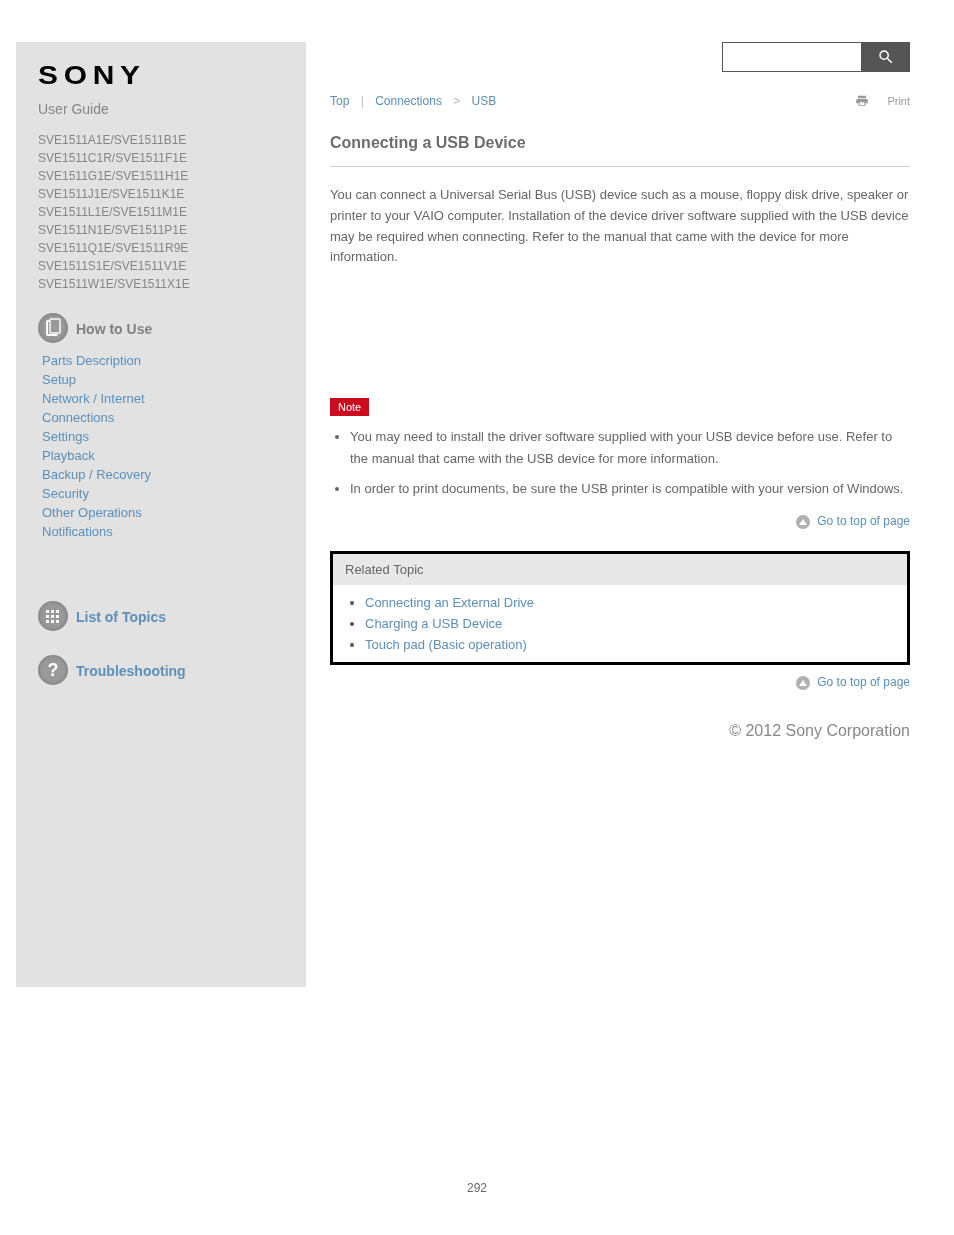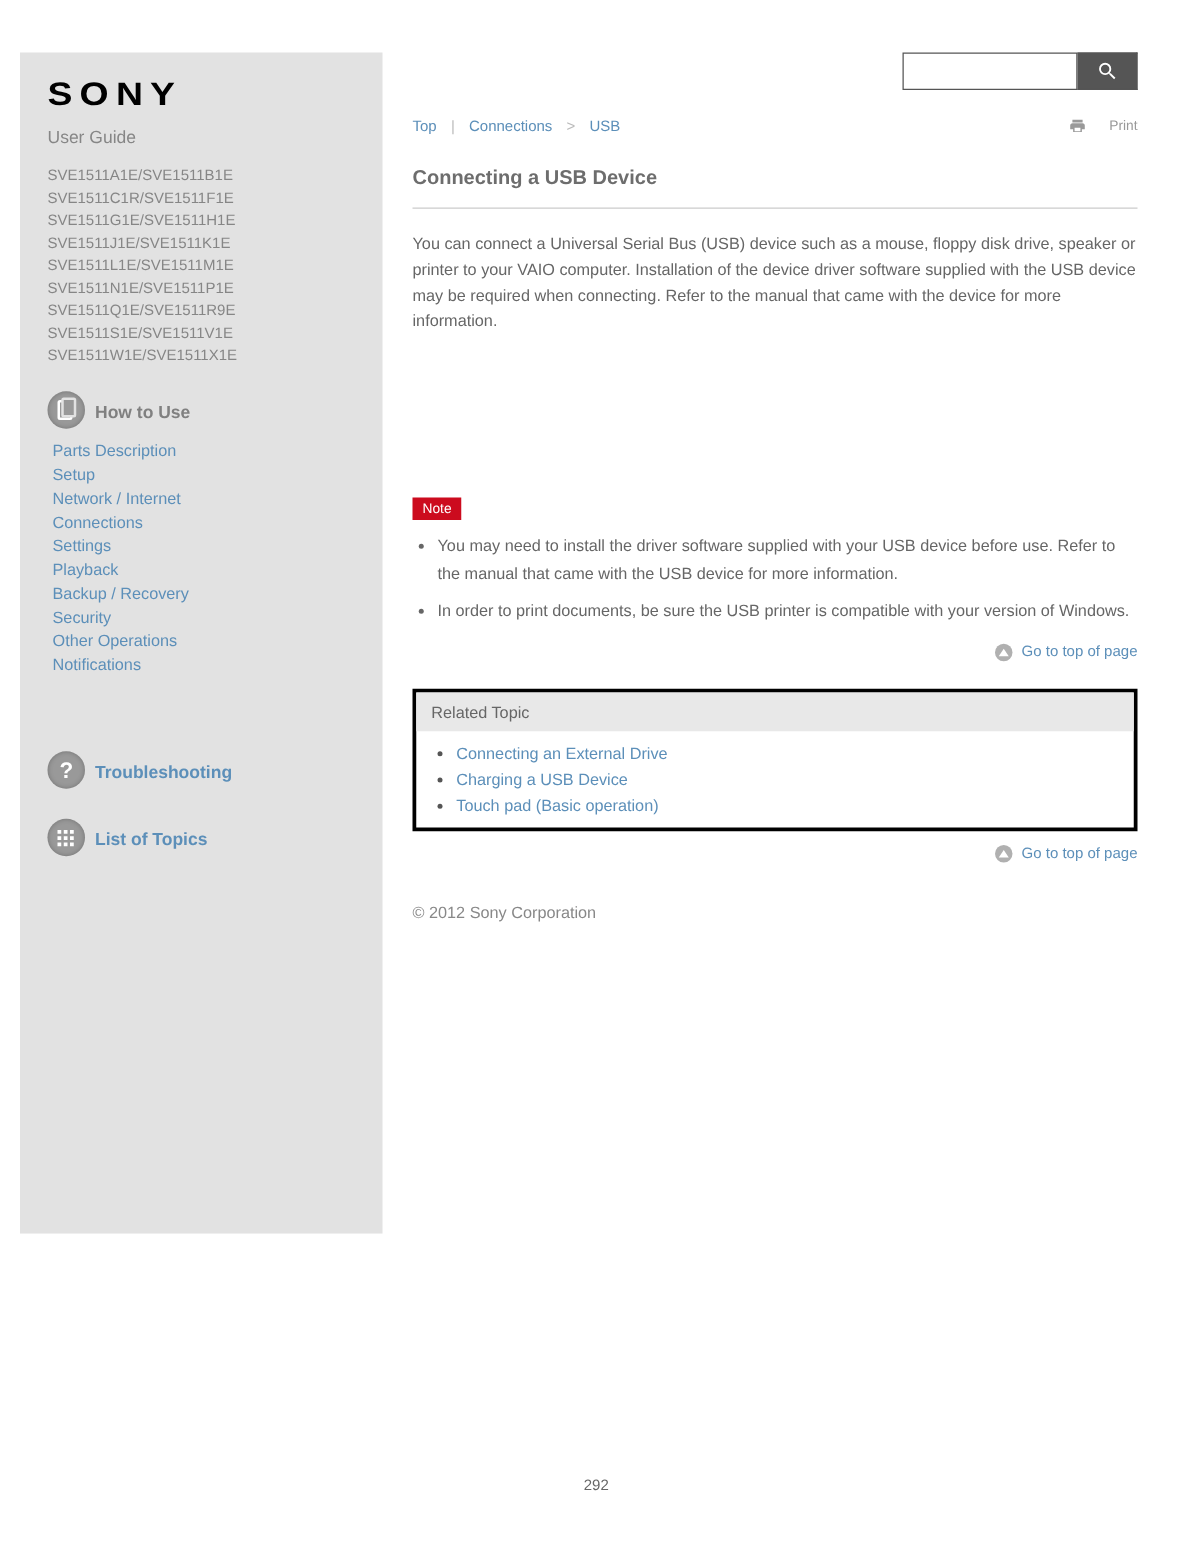--- a/index.html
+++ b/index.html
@@ -259,21 +259,21 @@
     color: #666;
   }
   .related ul {
     list-style: disc;
     margin: 10px 0;
     padding: 0 0 0 32px;
   }
   .related ul li { margin: 6px 0; }
   .related ul li a { color: #5c8fb9; }
 
-  .footer { clear: both; color: #888; font-size: 13px; padding: 10px 0 20px 0; }
+  .footer { clear: both; color: #888; font-size: 16px; padding: 10px 0 20px 0; text-align: right; }
 
   .pagenum {
     position: fixed;
     bottom: 40px;
     left: 50%;
     transform: translateX(-50%);
     color: #666;
     font-size: 12px;
   }
 </style>
@@ -313,29 +313,29 @@
         <li><a href="#">Security</a></li>
         <li><a href="#">Other Operations</a></li>
         <li><a href="#">Notifications</a></li>
       </ul>
     </div>
 
     <div style="height:40px"></div>
 
     <div class="side-sec">
       <h2>
+        <span class="icon round-icon list"></span>
+        <a href="#">List of Topics</a>
+      </h2>
+    </div>
+
+    <div class="side-sec">
+      <h2>
         <span class="icon round-icon q"></span>
         <a href="#">Troubleshooting</a>
-      </h2>
-    </div>
-
-    <div class="side-sec">
-      <h2>
-        <span class="icon round-icon list"></span>
-        <a href="#">List of Topics</a>
       </h2>
     </div>
   </div>
 
   <div class="main">
 
     <div class="search-row">
       <div class="srch">
         <input type="text" value="" style="">
         <button aria-label="Search">

